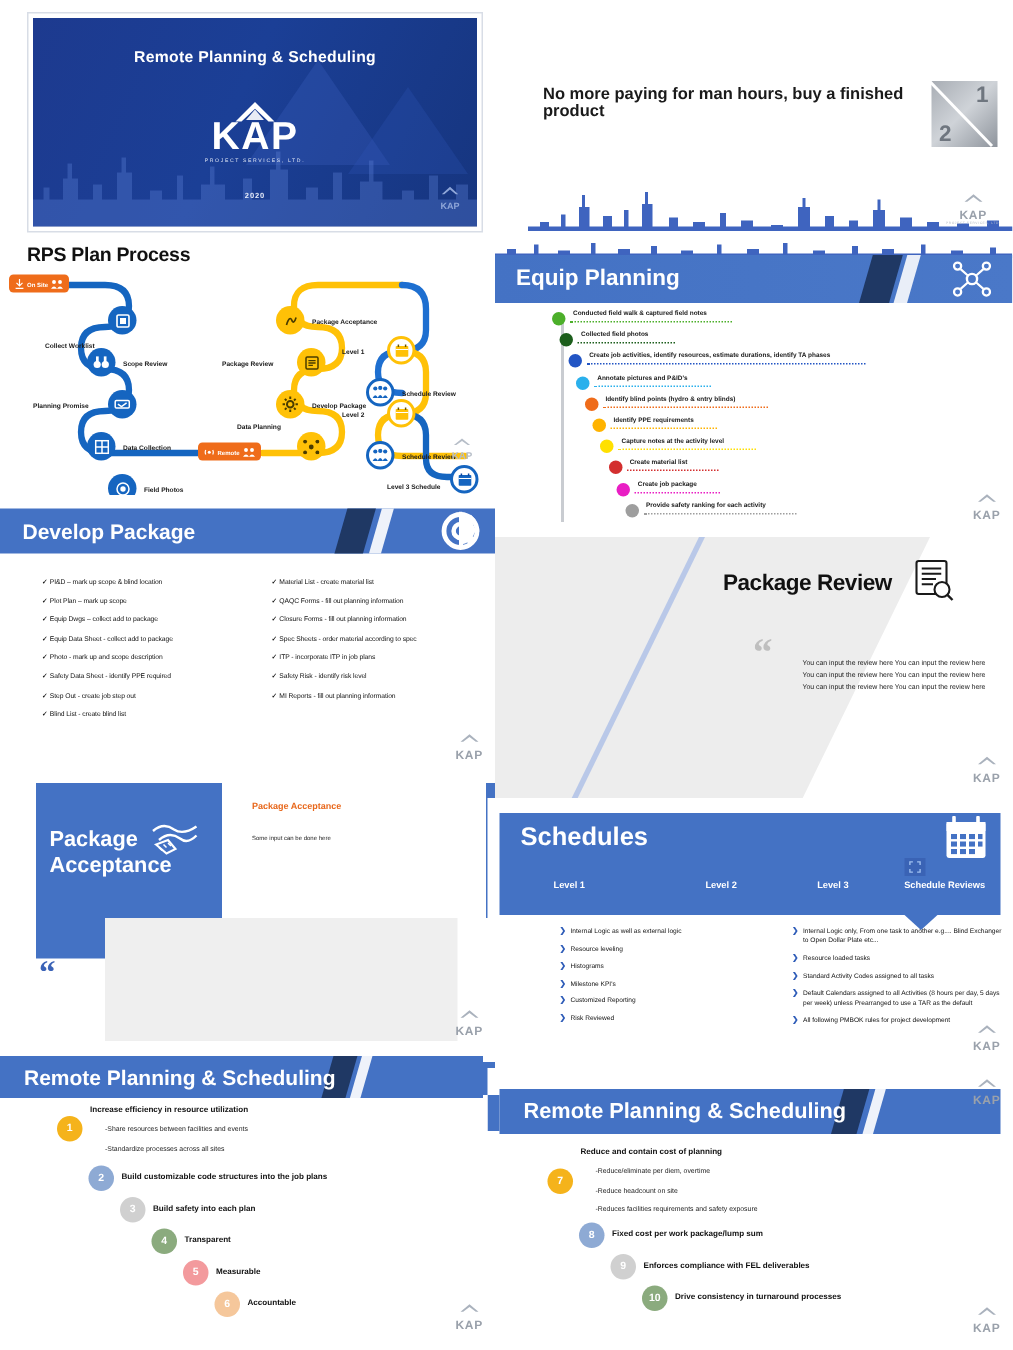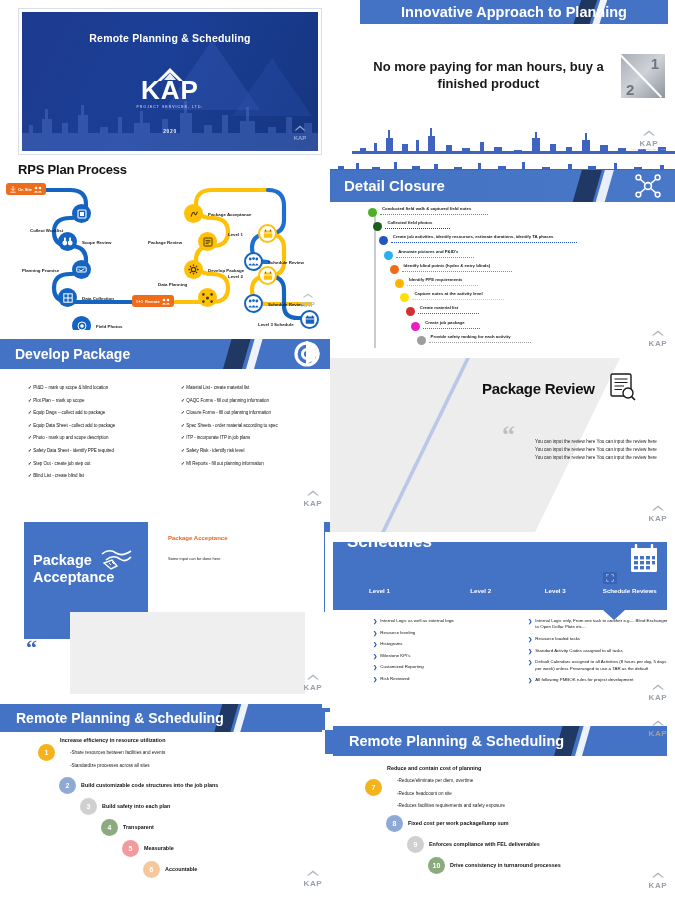--- a/index.html
+++ b/index.html
@@ -42,22 +42,22 @@
   .innov-bar { position:absolute; left:8px; top:0px; width:308px; height:24px;
     background:#4472c4; overflow:hidden; }
   .innov-bar .slash { position:absolute; top:-6px; right:76px; width:16px; height:44px;
     background:#21365f; transform:skewX(-18deg); }
   .innov-bar .slash2 { position:absolute; top:-6px; right:66px; width:7px; height:44px;
     background:#f0f3fa; transform:skewX(-18deg); }
   .innov-title { position:relative; color:#fff; font-size:14.5px; font-weight:700;
     text-align:center; line-height:24px; z-index:2; }
   .innov-body { position:absolute; top:58px; left:10px; right:10px;
     display:flex; align-items:flex-start; gap:6px; }
-  .innov-col { flex:1; font-size:13px; line-height:17px; color:#1a1a1a;
-    text-align:center; font-weight:600; }
+  .innov-col { flex:1; font-size:11px; line-height:11px; color:#1a1a1a;
+    text-align:left; font-weight:600; }
   .innov-mid { width:44px; height:44px; position:relative; flex:0 0 44px; margin-top:-4px;}
   .sq12 { position:absolute; inset:0; background:linear-gradient(135deg,#a8adb4 0%,#cfd3d8 48%,#8e949c 100%); }
   .sq12:after { content:""; position:absolute; left:-2px; top:-2px; width:62px; height:2.2px;
     background:#fff; transform:rotate(46deg); transform-origin:left top; }
   .sqnum { position:absolute; color:#6f767f; font-weight:800; font-size:15px; }
   .sq-n1 { right:6px; top:1px; }
   .sq-n2 { left:5px; bottom:0px; }
   .skyline-blue { position:absolute; left:0; right:0; bottom:6px; height:30px; }
   .kap-corner { position:absolute; right:8px; bottom:10px; text-align:center; }
   .kap-corner .kw { color:#9aa1ab; font-size:8px; font-weight:800; letter-spacing:.5px; line-height:1;}
@@ -144,21 +144,21 @@
     background:#efefef; }
   .acc-quote { position:absolute; left:26px; top:120px; font-size:22px; color:#3b63b7;
     font-weight:800; line-height:.7; font-family:"Liberation Serif", serif; }
   .acc-stripe { position:absolute; right:0px; top:2px; width:6px; height:90px;
     background:#4472c4; }
 
   
   #s-sch { left: 325px; top: 532px; width: 350px; height: 180px; }
   .sch-head { position:absolute; left:8px; top:10px; width:334px; height:68px;
     background:#4472c4; }
-  .sch-title { position:absolute; left:22px; top:0; color:#fff; font-size:17px;
+  .sch-title { position:absolute; left:22px; top:16px; color:#fff; font-size:17px;
     font-weight:600; }
   .sch-cal { position:absolute; right:16px; top:12px; }
   .sch-levels { position:absolute; left:8px; top:55px; width:334px;
     display:flex; }
   .sch-lv { flex:1; text-align:center; color:#fff; font-size:6.2px; font-weight:700; }
   .sch-lv.l1 { text-align:left; padding-left:36px; }
   .sch-badge { position:absolute; left:278px; top:40px; width:14px; height:12px;
     background:#3a63b5; display:flex; align-items:center; justify-content:center; }
   .sch-arrow { position:absolute; left:278px; top:78px; width:0; height:0;
     border-left:11px solid transparent; border-right:11px solid transparent;
@@ -227,25 +227,20 @@
       <div class="title-mini-logo">
         <svg width="16" height="6" viewBox="0 0 16 6">
           <path d="M8 0.5 L13.5 5.5 L11.8 5.5 L8 2.3 L4.2 5.5 L2.5 5.5 Z" fill="#8fa6d8"></path>
         </svg>
         <div style="color:#8fa6d8;font-size:6px;font-weight:800;line-height:1;">KAP</div>
       </div>
     </div>
   </div>
 
   <div class="slide" id="s-innov">
-    <div class="innov-bar">
-      <div class="slash"></div>
-      <div class="slash2"></div>
-      <div class="innov-title">Innovative Approach to Planning</div>
-    </div>
     <div class="innov-body">
       <div class="innov-col">No more paying for man hours, buy a finished product</div>
       <div class="innov-mid">
         <div class="sq12"></div>
         <div class="sqnum sq-n1">1</div>
         <div class="sqnum sq-n2">2</div>
       </div>
     </div>
     <svg class="skyline-blue" viewBox="0 0 330 30" preserveAspectRatio="none">
       <path fill="#3f64bf" d="M0,30 L0,27 L8,27 L8,24 L14,24 L14,27 L22,27 L22,19 L25,19 L25,27 L34,27 L34,14 L36,14 L36,6 L38,6 L38,14 L41,14 L41,27 L50,27 L50,20 L56,20 L56,27 L64,27 L64,16 L67,16 L67,27 L76,27 L76,12 L78,12 L78,4 L80,4 L80,12 L83,12 L83,27 L94,27 L94,21 L100,21 L100,27 L110,27 L110,24 L118,24 L118,27 L128,27 L128,18 L132,18 L132,27 L142,27 L142,23 L150,23 L150,27 L162,27 L162,26 L170,26 L170,27 L180,27 L180,14 L183,14 L183,8 L185,8 L185,14 L188,14 L188,27 L198,27 L198,20 L204,20 L204,27 L214,27 L214,23 L220,23 L220,27 L230,27 L230,16 L233,16 L233,9 L235,9 L235,16 L238,16 L238,27 L248,27 L248,21 L256,21 L256,27 L266,27 L266,24 L274,24 L274,27 L286,27 L286,25 L294,25 L294,27 L306,27 L306,23 L314,23 L314,27 L330,27 L330,30 Z"></path>
@@ -427,21 +422,21 @@
     </div>
   </div>
 
   <div class="slide" id="s-detail">
     <svg class="dp-skyline" viewBox="0 0 345 12" preserveAspectRatio="none">
       <path fill="#3f64bf" d="M0,12 L0,9 L8,9 L8,6 L14,6 L14,9 L26,9 L26,3 L29,3 L29,9 L42,9 L42,7 L50,7 L50,9 L64,9 L64,2 L67,2 L67,9 L82,9 L82,6 L90,6 L90,9 L104,9 L104,4 L108,4 L108,9 L124,9 L124,7 L132,7 L132,9 L148,9 L148,3 L151,3 L151,9 L168,9 L168,6 L176,6 L176,9 L192,9 L192,2 L195,2 L195,9 L212,9 L212,7 L220,7 L220,9 L238,9 L238,4 L242,4 L242,9 L258,9 L258,6 L266,6 L266,9 L284,9 L284,3 L287,3 L287,9 L304,9 L304,7 L312,7 L312,9 L330,9 L330,5 L334,5 L334,9 L345,9 L345,12 Z"></path>
     </svg>
     <div class="dp-head">
       <div class="slash"></div>
       <div class="slash2"></div>
-      <div class="dp-title">Detail Closure</div>
+      <div class="dp-title">Equip Planning</div>
       <svg style="position:absolute;right:14px;top:4px;z-index:3;" width="26" height="24" viewBox="0 0 26 24">
         <circle cx="13" cy="12" r="3.4" fill="none" stroke="#fff" stroke-width="1.6"></circle>
         <circle cx="3.4" cy="3.4" r="2.4" fill="none" stroke="#fff" stroke-width="1.5"></circle>
         <circle cx="22.6" cy="3.4" r="2.4" fill="none" stroke="#fff" stroke-width="1.5"></circle>
         <circle cx="3.4" cy="20.6" r="2.4" fill="none" stroke="#fff" stroke-width="1.5"></circle>
         <circle cx="22.6" cy="20.6" r="2.4" fill="none" stroke="#fff" stroke-width="1.5"></circle>
         <path d="M5.4 5.4 L10.4 9.8 M20.6 5.4 L15.6 9.8 M5.4 18.6 L10.4 14.2 M20.6 18.6 L15.6 14.2" stroke="#fff" stroke-width="1.4"></path>
       </svg>
     </div>
     <div class="tl">

